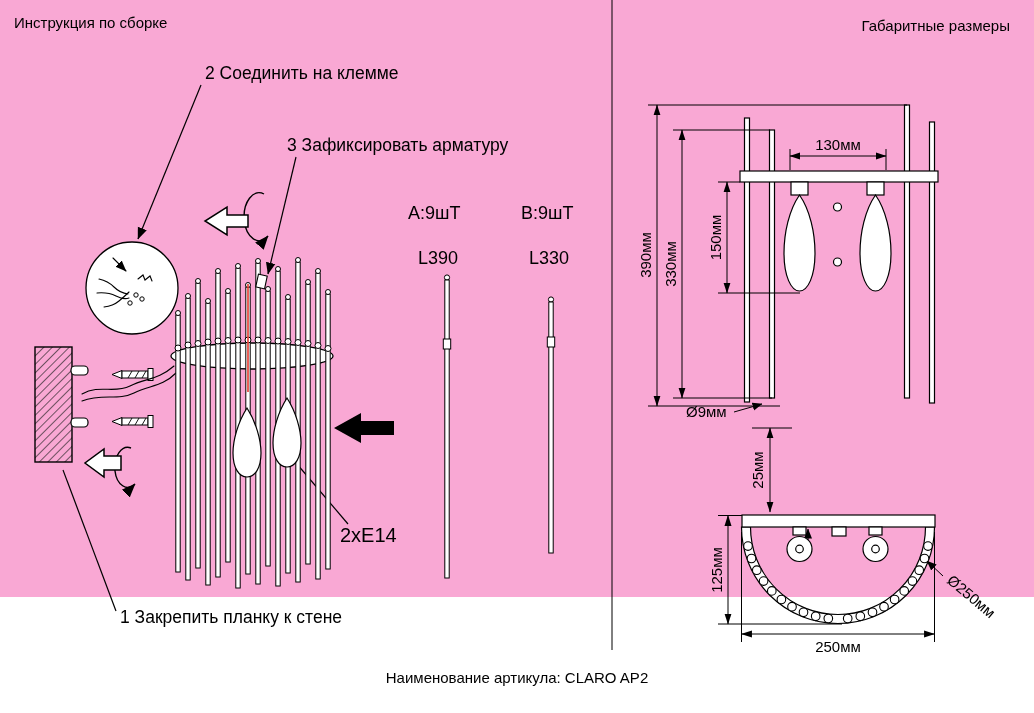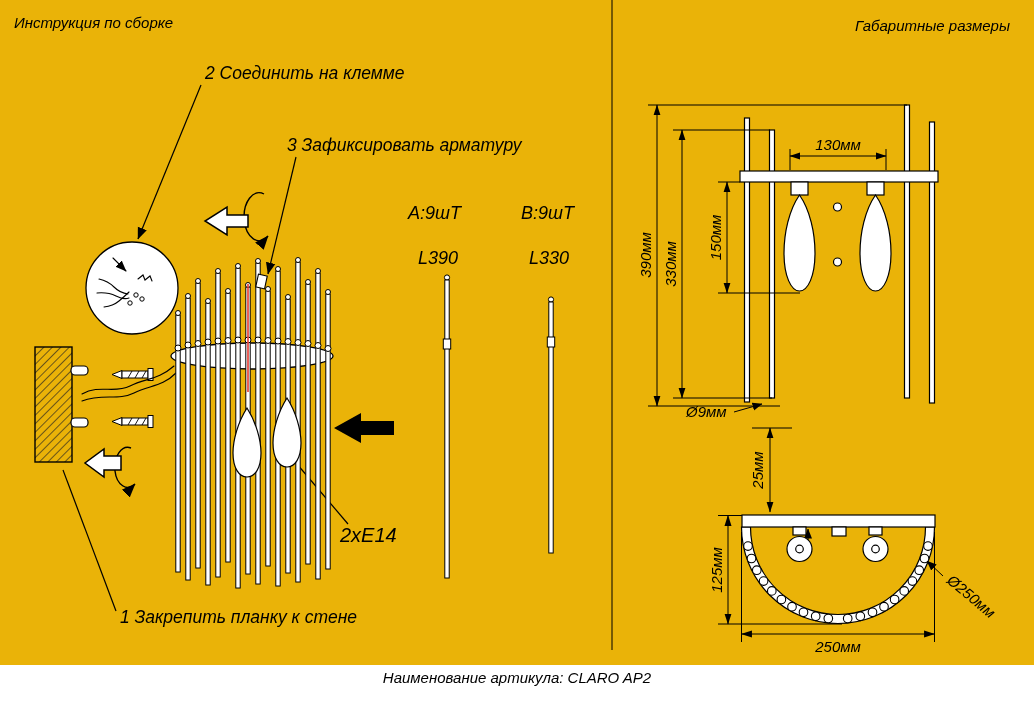--- a/index.html
+++ b/index.html
@@ -2,21 +2,21 @@
 <html><head>
 <meta charset="utf-8">
 <style>
   * { margin:0; padding:0; box-sizing:border-box; }
   html,body { background:#fff; }
   body {
     width:1034px; height:713px;
     font-family:"Liberation Sans","DejaVu Sans",sans-serif;
     overflow:hidden;
   }
-  .canvas { position:relative; width:1034px; height:665px; background:#eab308;font-style:italic; }
+  .canvas { position:relative; width:1034px; height:597px; background:#f9a8d4; }
   svg.scene { position:absolute; top:0; left:0; display:block; }
   text { fill:#000; font-family:"Liberation Sans","DejaVu Sans",sans-serif; }
 </style>
 </head>
 <body>
 
 <div class="canvas">
 <svg class="scene" width="1034" height="713" viewBox="0 0 1034 713">
   <defs>
     <pattern id="hatch" patternUnits="userSpaceOnUse" width="6" height="6" patternTransform="rotate(45)">

